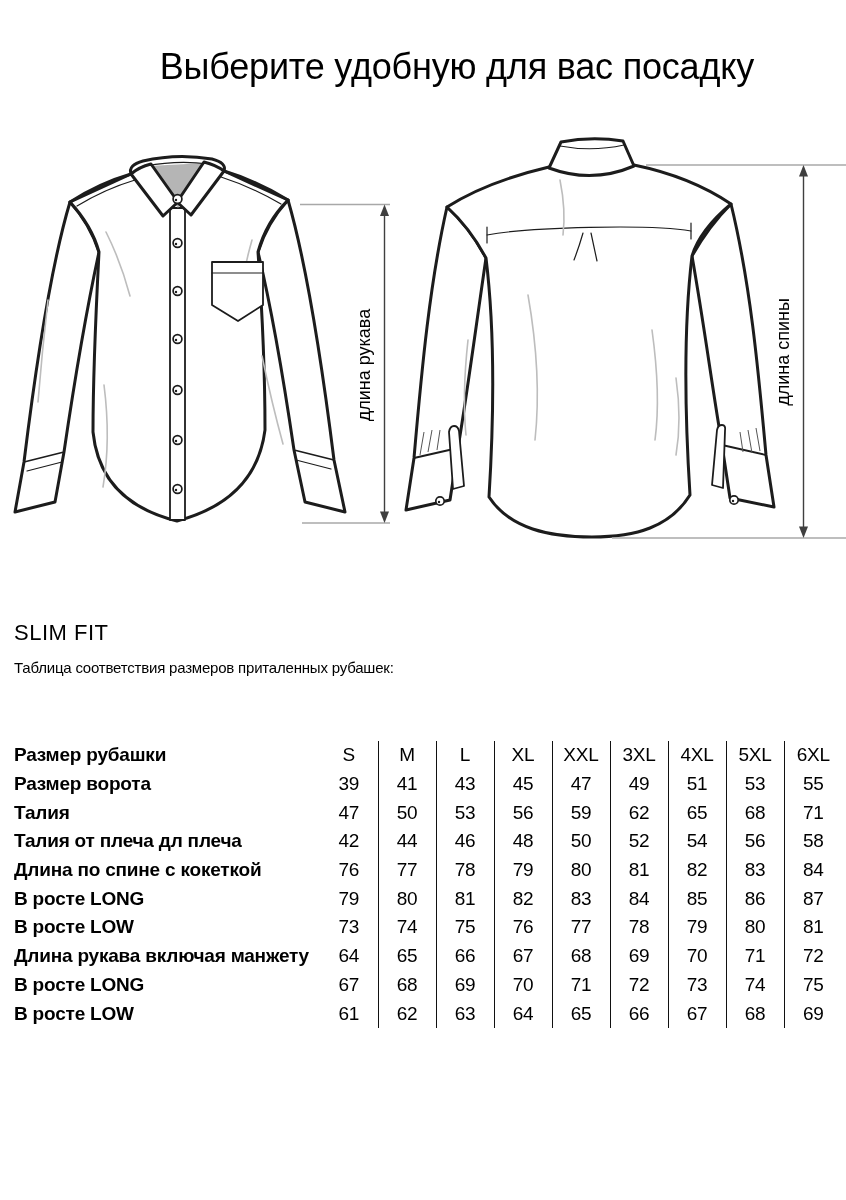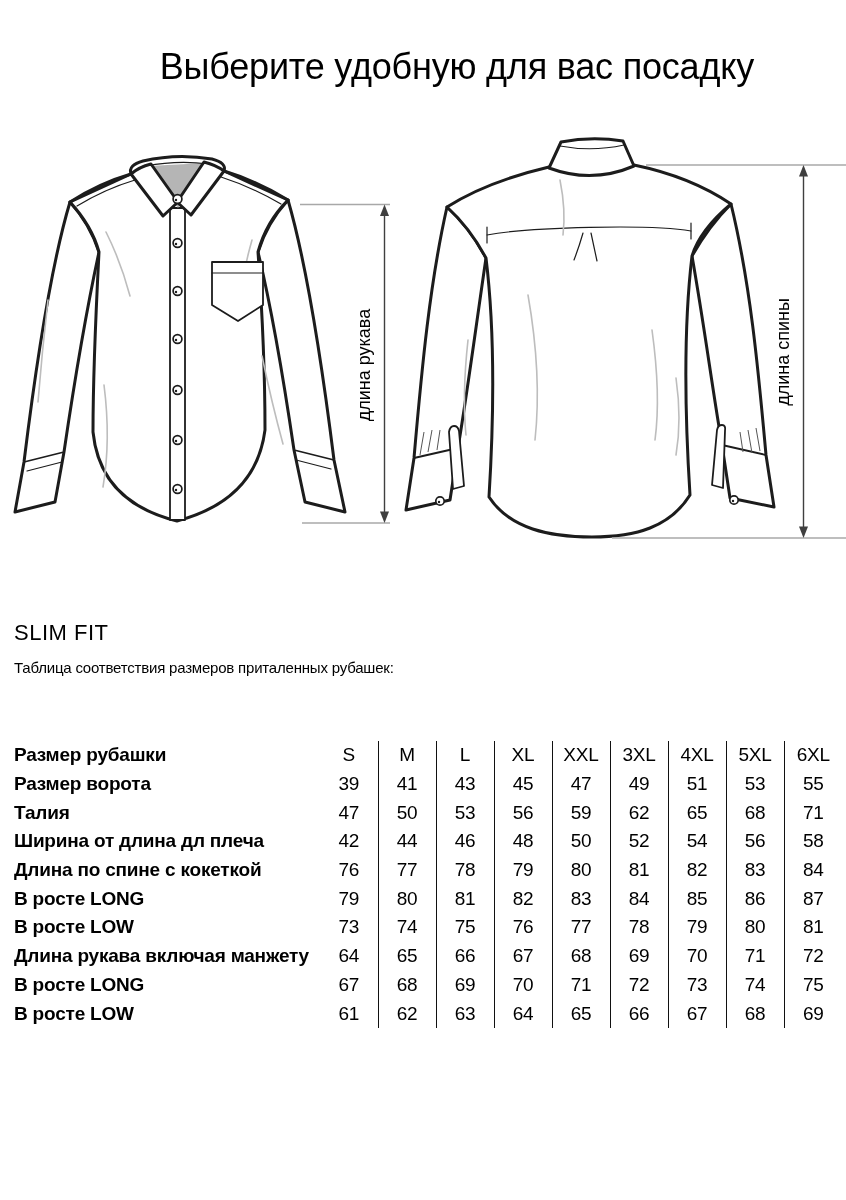--- a/index.html
+++ b/index.html
@@ -210,21 +210,21 @@
         <td class="val">50</td>
         <td class="val">53</td>
         <td class="val">56</td>
         <td class="val">59</td>
         <td class="val">62</td>
         <td class="val">65</td>
         <td class="val">68</td>
         <td class="val">71</td>
       </tr>
       <tr>
-        <td class="lbl">Ширина от длина дл плеча</td>
+        <td class="lbl">Талия от плеча дл плеча</td>
         <td class="val first">42</td>
         <td class="val">44</td>
         <td class="val">46</td>
         <td class="val">48</td>
         <td class="val">50</td>
         <td class="val">52</td>
         <td class="val">54</td>
         <td class="val">56</td>
         <td class="val">58</td>
       </tr>

